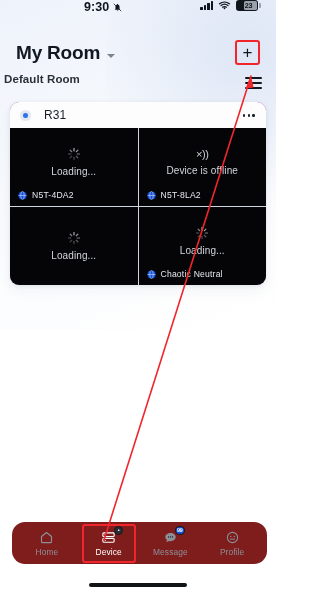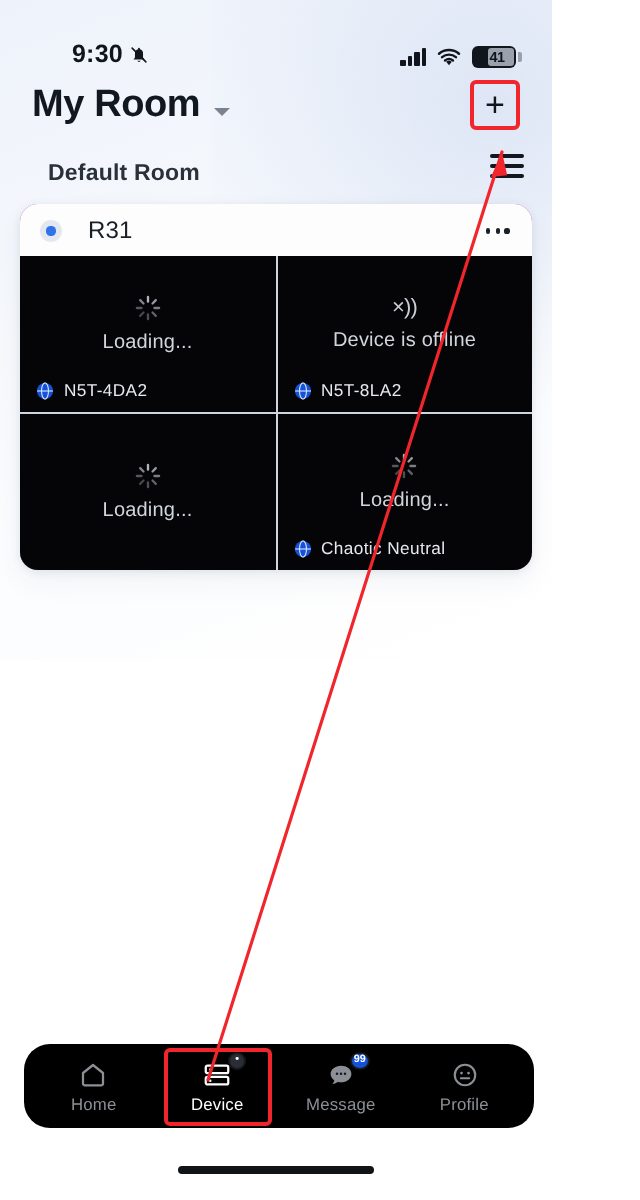--- a/index.html
+++ b/index.html
@@ -21,22 +21,22 @@
   .bg-wash2{
     position:absolute; right:-30px; top:-20px; width:200px; height:240px;
     background:radial-gradient(circle at 70% 30%, rgba(203,216,240,.55) 0%, rgba(255,255,255,0) 70%);
     z-index:0;
   }
 
   .screen{ position:relative; z-index:2; width:276px; height:600px; }
 
   
   .statusbar{
-    height:34px; display:flex; align-items:flex-end;
-    justify-content:space-between; padding:0 18px 0 36px;
+    height:34px; display:flex; align-items:flex-start;
+    justify-content:space-between; padding:0 18px 0 36px;margin-left:48px;
   }
   .sb-left{ display:flex; align-items:center; gap:3px; }
   .sb-time{ font-size:12.5px; font-weight:700; color:#10151c; letter-spacing:.1px; }
   .sb-bell{ width:11px; height:11px; display:block; }
   .sb-right{ display:flex; align-items:center; gap:5px; }
   .sig{ display:flex; align-items:flex-end; gap:1.3px; height:9px; }
   .sig i{ width:2.2px; background:#11161d; border-radius:.5px; display:block; }
   .sig i:nth-child(1){ height:3px; }
   .sig i:nth-child(2){ height:5px; }
   .sig i:nth-child(3){ height:7px; }
@@ -70,22 +70,22 @@
           border-top:4.6px solid #7b8391; margin-top:5px; }
   .plus-box{
     width:25px; height:25px; border:2px solid #f0262c; border-radius:3px;
     display:flex; align-items:center; justify-content:center; margin-top:0px;
     margin-right:2px;
   }
   .plus{ font-size:17px; line-height:1; color:#11161d; font-weight:400; }
 
   
   .room-row{
-    margin-top:8px; padding:0 14px 0 24px;
-    display:flex; align-items:flex-end; justify-content:space-between;
+    margin-top:8px; padding:0 14px 0 4px;
+    display:flex; align-items:flex-start; justify-content:space-between;
   }
   .room-name{ font-size:11.5px; font-weight:700; color:#2b3139; letter-spacing:.1px; }
   .burger{ display:flex; flex-direction:column; gap:3.2px; width:17px; padding:4px 0; }
   .burger i{ height:2px; background:#13181f; border-radius:1px; display:block; }
 
   
   .card{
     margin:9px 10px 0 10px;
     background:#a21caf;
     border-radius:9px;
@@ -123,21 +123,21 @@
     font-family:"Liberation Sans", sans-serif;
   }
   .tile-status{ font-size:10px; color:#d2d6dc; letter-spacing:.1px; }
   .tile-foot{ display:flex; align-items:center; gap:5px; }
   .globe{ width:9px;height:9px; flex:0 0 auto; display:block; }
   .tile-name{ font-size:8.6px; color:#e6e9ee; letter-spacing:.2px; white-space:nowrap; }
 
   
   .tabbar{
     position:absolute; left:12px; right:9px; bottom:36px; height:42px;
-    background:#000000; border-radius:13px;
+    background:#7f1d1d; border-radius:13px;
     display:flex; align-items:center; justify-content:space-around;
     padding:0 4px;
   }
   .tab{
     width:46px; display:flex; flex-direction:column; align-items:center;
     gap:2px; position:relative; padding:3px 0;
   }
   .tab-ico{ position:relative; height:15px; display:flex; align-items:center; justify-content:center; }
   .tab-label{ font-size:8.4px; color:#8c9096; letter-spacing:.1px; }
   .tab.active .tab-label{ color:#ffffff; }
@@ -187,21 +187,21 @@
           <i></i>
         </span>
       <svg class="wifi" viewBox="0 0 24 18">
         <path d="M12 15.6l2.6-3.2a4.1 4.1 0 0 0-5.2 0z" fill="#11161d"></path>
         <path d="M5.6 8.2a10 10 0 0 1 12.8 0" stroke="#11161d" stroke-width="2.3" fill="none" stroke-linecap="round"></path>
         <path d="M8.3 11.3a6 6 0 0 1 7.4 0" stroke="#11161d" stroke-width="2.1" fill="none" stroke-linecap="round"></path>
         <path d="M2.8 5a14.4 14.4 0 0 1 18.4 0" stroke="#11161d" stroke-width="2.3" fill="none" stroke-linecap="round"></path>
       </svg>
       <span class="batt">
         <span class="batt-fill"></span>
-        <span class="batt-num">41</span>
+        <span class="batt-num">23</span>
       </span>
     </div>
   </div>
 
   <div class="header">
     <div class="title-wrap">
       <span class="title">My Room</span>
       <span class="caret"></span>
     </div>
     <div class="plus-box">

